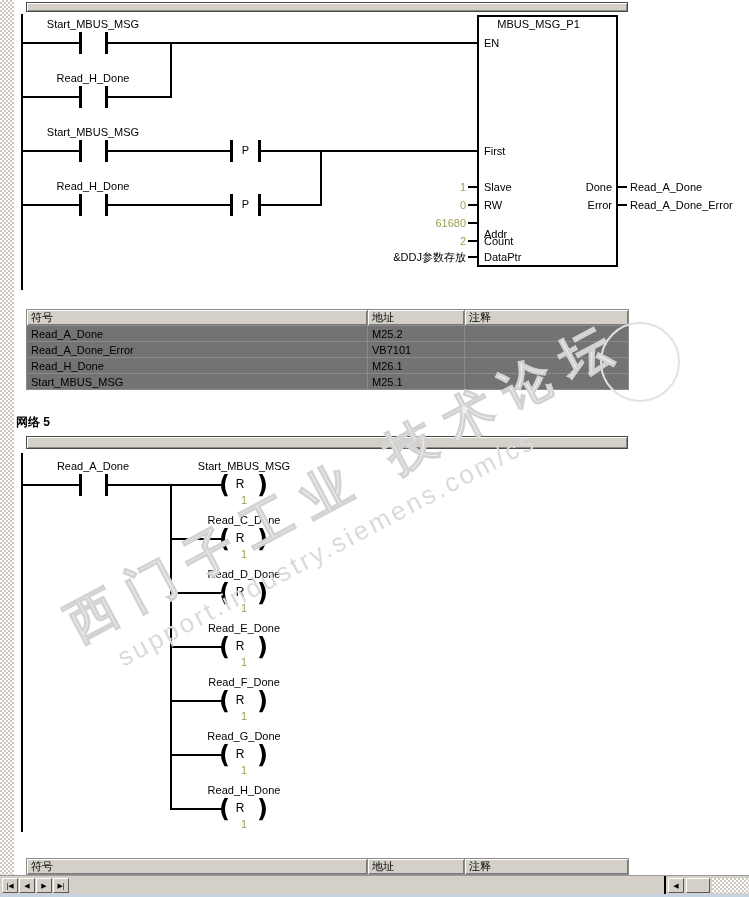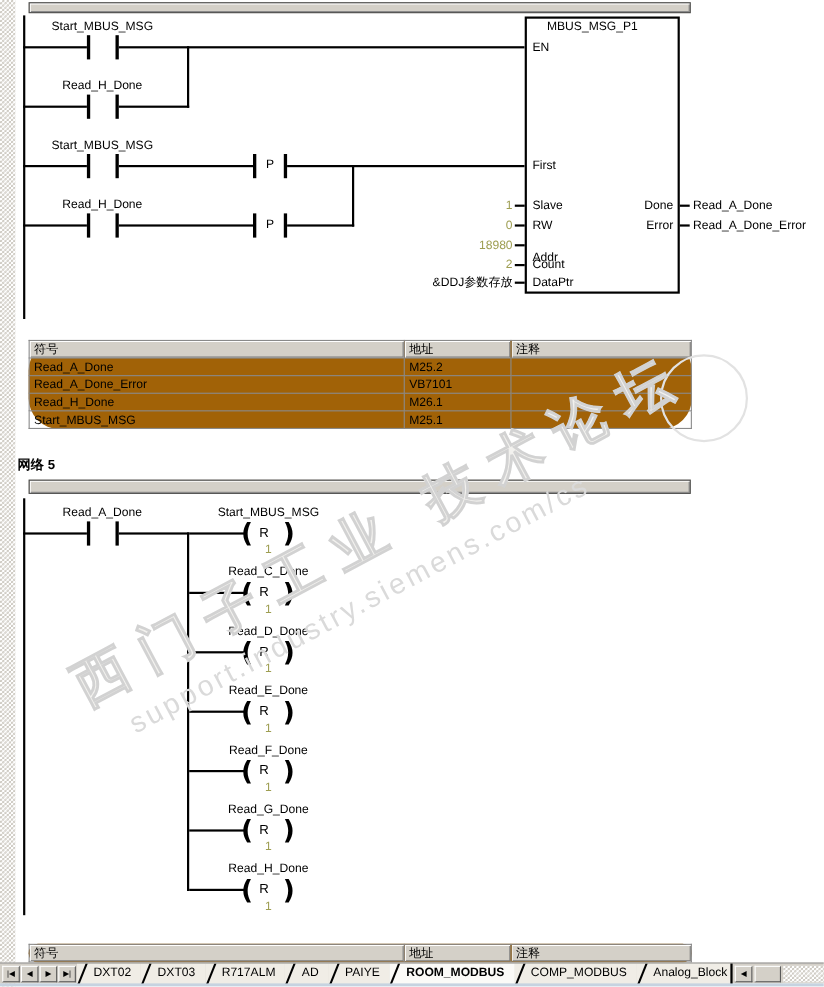--- a/index.html
+++ b/index.html
@@ -12,21 +12,21 @@
   .ctr{text-align:center;}
   .rt{text-align:right;}
   .olive{color:#9e9e52;}
   .graybar{position:absolute;background:#d4d0c8;border:1px solid #4a4a4a;box-sizing:border-box;
            box-shadow:inset 1px 1px 0 #ffffff,inset -1px -1px 0 #8a8a8a;}
   .dither{position:absolute;background-color:#fff;
           background-image:linear-gradient(45deg,#ccc8c0 25%,transparent 25%,transparent 75%,#ccc8c0 75%),
                            linear-gradient(45deg,#ccc8c0 25%,transparent 25%,transparent 75%,#ccc8c0 75%);
           background-size:4px 4px;background-position:0 0,2px 2px;}
   .fb{position:absolute;border:2px solid #000;background:#fff;box-sizing:border-box;}
-  .symtab{position:absolute;border-collapse:collapse;table-layout:fixed;font-size:11px;background:#a16207;border-radius:28px;}
+  .symtab{position:absolute;border-collapse:collapse;table-layout:fixed;font-size:11px;background:#737373;}
   .symtab th,.symtab td{border:1px solid #8a8a8a;height:15px;padding:0 4px;font-weight:normal;
                         text-align:left;overflow:hidden;white-space:nowrap;}
   .symtab th{background:#d4d0c8;height:14px;box-shadow:inset 1px 1px 0 #fff,inset -1px -1px 0 #7a7a7a;}
   .paren{position:absolute;font-size:24px;line-height:24px;font-weight:bold;font-family:"DejaVu Sans",sans-serif;}
   .netlabel{position:absolute;font-weight:bold;font-size:12px;}
   .tabbar{position:absolute;left:0;top:875px;width:749px;height:19px;background:#d4d0c8;
           border-top:1px solid #9a9a9a;box-sizing:border-box;z-index:20;}
   .navbtn{position:absolute;top:2px;width:16px;height:15px;background:#d4d0c8;
           border:1px solid;border-color:#fff #5a5a5a #5a5a5a #fff;font-size:7px;line-height:12px;
           text-align:center;padding:0;box-sizing:border-box;}
@@ -121,21 +121,21 @@
   <div class="w" style="left:468px;top:204px;width:9px;"></div>
   <div class="w" style="left:468px;top:222px;width:9px;"></div>
   <div class="w" style="left:468px;top:240px;width:9px;"></div>
   <div class="w" style="left:468px;top:256px;width:9px;"></div>
 
   <div class="w" style="left:618px;top:186px;width:9px;"></div>
   <div class="w" style="left:618px;top:204px;width:9px;"></div>
 
   <div class="lbl rt olive" style="left:280px;top:181px;width:186px;">1</div>
   <div class="lbl rt olive" style="left:280px;top:199px;width:186px;">0</div>
-  <div class="lbl rt olive" style="left:280px;top:217px;width:186px;">18980</div>
+  <div class="lbl rt olive" style="left:280px;top:217px;width:186px;">61680</div>
   <div class="lbl rt olive" style="left:280px;top:235px;width:186px;">2</div>
   <div class="lbl rt" style="left:280px;top:251px;width:186px;">&amp;DDJ参数存放</div>
 
   <div class="lbl" style="left:630px;top:181px;">Read_A_Done</div>
   <div class="lbl" style="left:630px;top:199px;">Read_A_Done_Error</div>
 
   <table class="symtab" style="left:26px;top:309px;width:602px;">
     <colgroup>
         <col style="width:341px">
         <col style="width:97px">
@@ -261,31 +261,20 @@
     </tr>
   </tbody>
     </table>
 
   <div class="tabbar">
     <button class="navbtn" style="left:2px;">|◀</button>
     <button class="navbtn" style="left:19px;">◀</button>
     <button class="navbtn" style="left:36px;">▶</button>
     <button class="navbtn" style="left:53px;">▶|</button>
 
-    <div class="tabs">
-      <div class="tab">DXT02</div>
-      <div class="tab">DXT03</div>
-      <div class="tab">R717ALM</div>
-      <div class="tab">AD</div>
-      <div class="tab">PAIYE</div>
-      <div class="tab active">ROOM_MODBUS</div>
-      <div class="tab">COMP_MODBUS</div>
-      <div class="tab">Analog_Block</div>
-
-    </div>
 
     <div class="tabdiv"></div>
     <button class="navbtn" style="left:668px;">◀</button>
     <div class="thumb" style="left:686px;"></div>
     <div class="dither" style="left:712px;top:2px;width:37px;height:15px;"></div>
   </div>
   <div class="btmstrip"></div>
 
   <div class="wm-circle"></div>
   <div class="wm">

